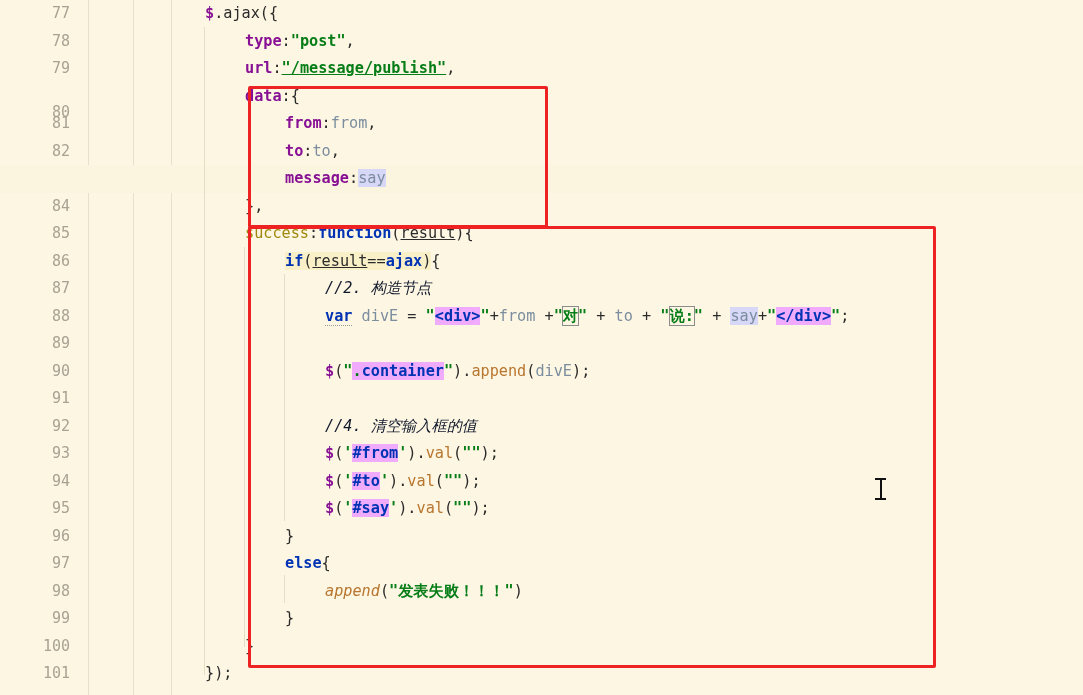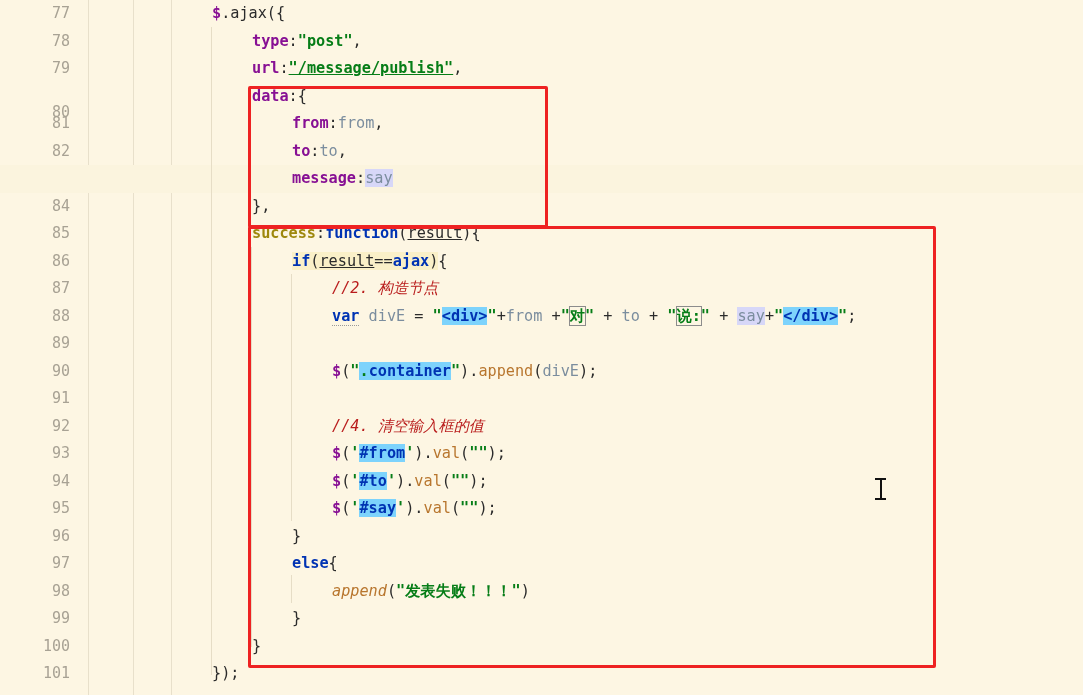--- a/index.html
+++ b/index.html
@@ -19,48 +19,48 @@
   .row.caret{background:#fcf6e0;}
 
   
   #gutter{position:absolute;left:0;top:0;width:172px;height:695px;background:#fdf6e3;}
   .gsep{position:absolute;top:0;bottom:0;width:1px;background:#e8e0cb;}
   .lnum-box{position:absolute;left:0;width:70px;text-align:right;color:#a8a294;
     font-size:15px;line-height:27.5px;}
   .bulb{position:absolute;left:103px;top:5px;width:17px;height:18px;}
 
   
-  #code{position:absolute;left:172px;top:0;right:0;height:695px;}
+  #code{position:absolute;left:165px;top:0;right:0;height:695px;}
   .cl{
     position:absolute;left:0;white-space:pre;
     font-size:15.2px;line-height:27.5px;height:27.5px;
     font-family:"DejaVu Sans Mono","Liberation Mono",monospace;
     color:#2b2b2b;letter-spacing:0px;
   }
   .iguide{position:absolute;width:1px;background:#e6ddc6;}
 
   
   .kw{color:#0033b3;font-weight:bold;}          
   .prop{color:#871094;font-weight:bold;}        
-  .propo{color:#9e880d;font-weight:bold;}                        
+  .propo{color:#9e880d;}                        
   .str{color:#067d17;font-weight:bold;}         
   .stru{color:#067d17;font-weight:bold;text-decoration:underline;}
-  .cmt{color:#b91c1c;font-style:italic;}        
+  .cmt{color:#0f172a;font-style:italic;}        
   .ident{color:#7b8d9e;}                        
   .fn{color:#b8762e;}                           
   .dollar{color:#871094;font-weight:bold;}      
   .plain{color:#2b2b2b;}
   .punc{color:#2b2b2b;}
   .ul{text-decoration:underline;}
   .wavy{border-bottom:1px dotted #9a9a9a;}
   .ital{font-style:italic;}
 
   
   .hl-say{background:#d7d7f8;color:#7b8d9e;}
-  .hl-mint{background:#7dd3fc;}
+  .hl-mint{background:#f0abfc;}
   .hl-ifband{background:#faf0c8;}
   .hl-cjk{outline:1px solid #8c8c8c;outline-offset:0px;}
 
   
   .redbox{position:absolute;border:3px solid #ee2222;border-radius:2px;pointer-events:none;}
 
   
   #mouse{position:absolute;width:11px;height:22px;}
   #mouse:before,#mouse:after{content:"";position:absolute;left:0;width:11px;height:2px;background:#111;}
   #mouse:before{top:0;}

